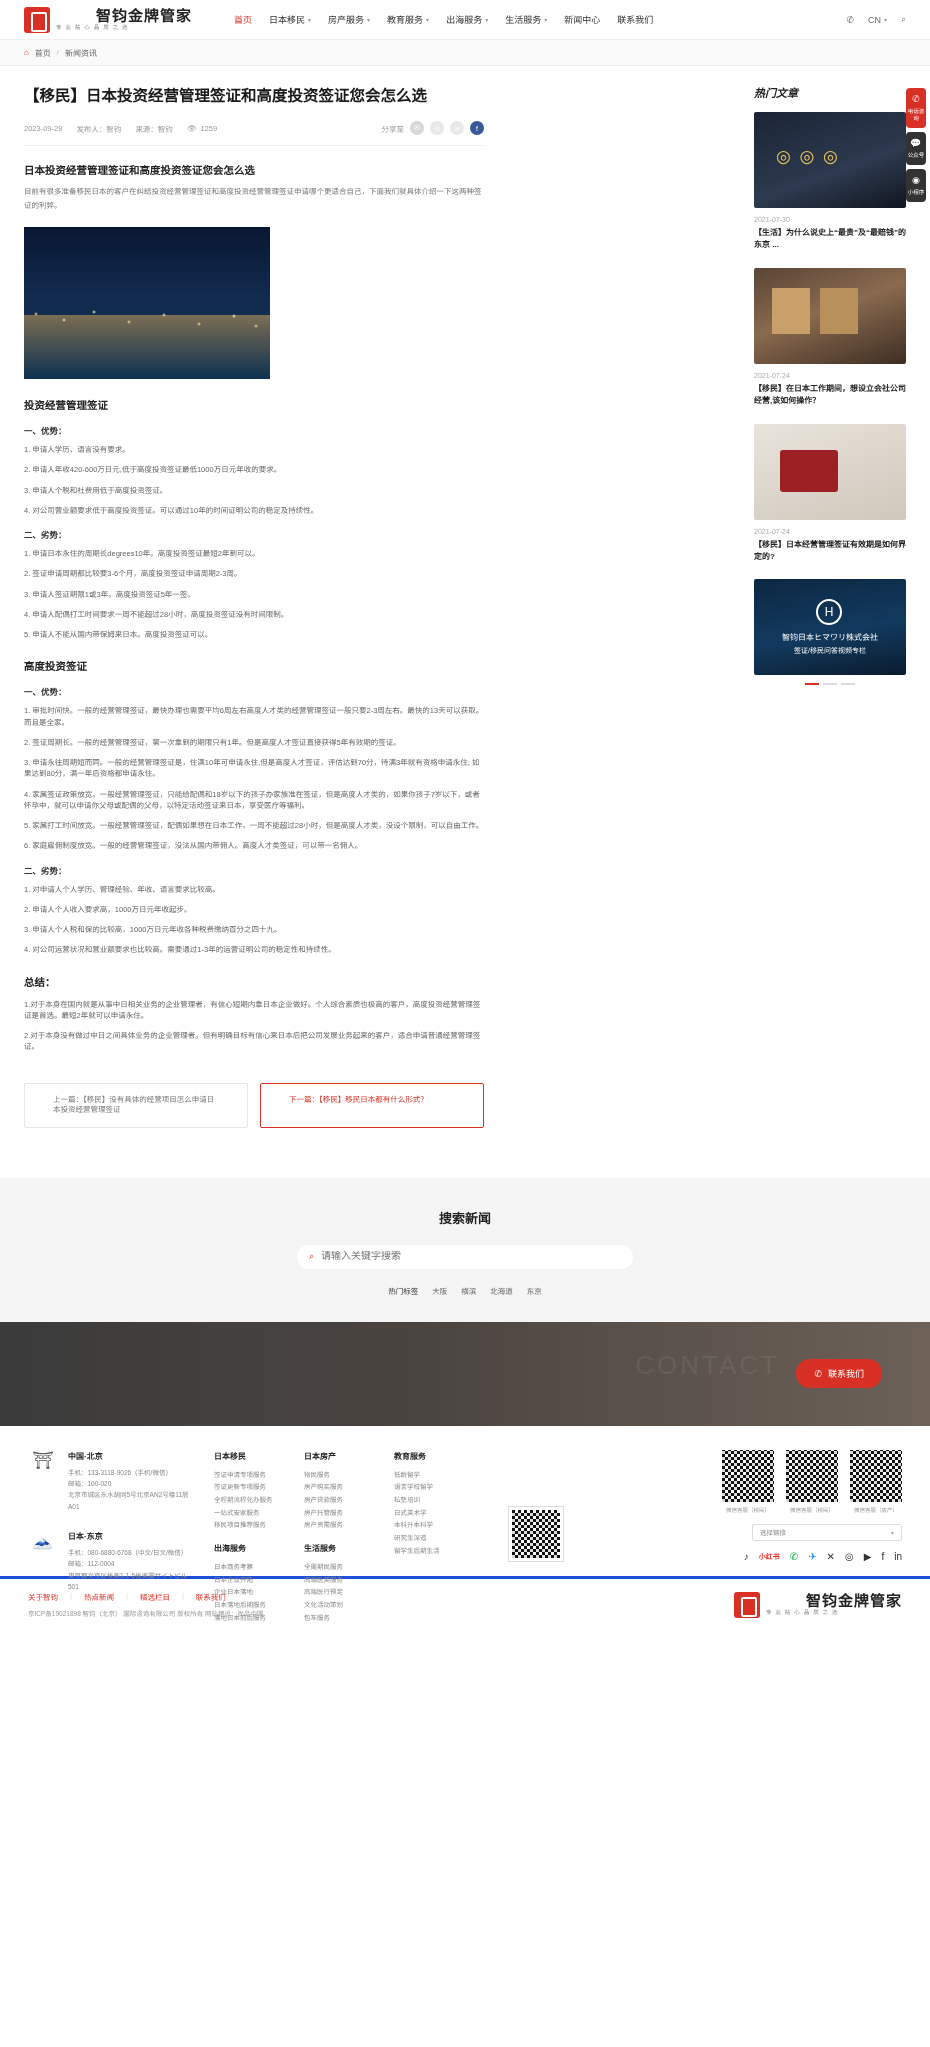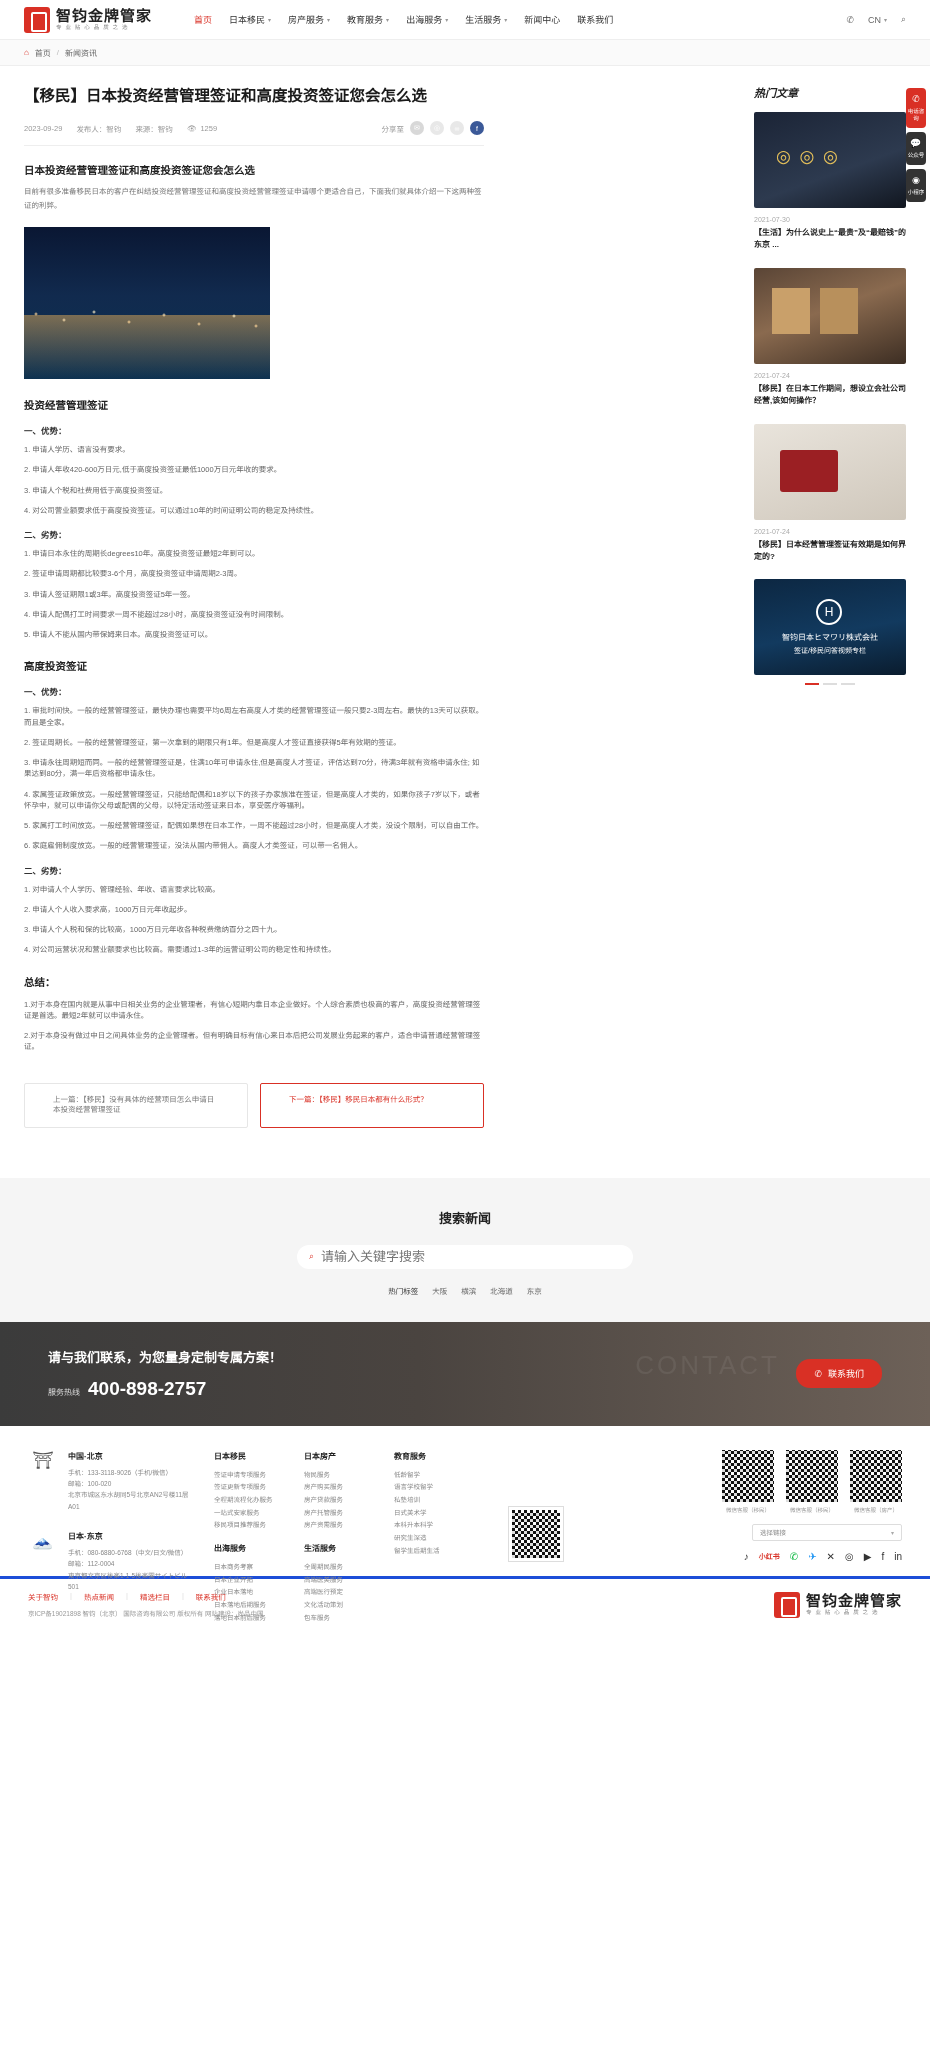--- a/index.html
+++ b/index.html
@@ -23,21 +23,21 @@
   .logo { display: flex; align-items: center; gap: 6px; }
   .logo-mark {
     width: 26px; height: 26px; background: #d93025; border-radius: 3px;
     position: relative; flex: none;
   }
   .logo-mark::after{
     content:""; position:absolute; left:7px; top:5px; width:12px; height:16px;
     border:2px solid #fff; border-radius:2px;
   }
   .logo-text { line-height: 1; }
-  .logo-main { font-size: 15px; font-weight: bold; color: #222; letter-spacing: 1px; }
+  .logo-main { font-size: 15px; font-weight: bold; color: #222; letter-spacing: 1px; margin-left: 40px; }
   .logo-sub { font-size: 5.5px; color: #888; letter-spacing: 1.2px; margin-top: 2px; }
 
   .nav { display: flex; align-items: center; gap: 17px; margin-left: 42px; }
   .nav-item {
     font-size: 9px; color: #333; white-space: nowrap;
     display: flex; align-items: center; gap: 3px; cursor: pointer;
   }
   .nav-item.active { color: #d93025; }
   .caret { font-size: 6px; color: #999; }
 
@@ -138,21 +138,21 @@
   .dot { width: 14px; height: 2px; background: #ddd; }
   .dot.on { background: #d93025; }
 
   
   .searchblk { background: #f5f5f5; padding: 30px 0 26px; margin-top: 24px; text-align: center; }
   .searchblk h3 { font-size: 13px; font-weight: bold; color: #222; margin-bottom: 18px; }
   .sbar {
     width: 336px; height: 24px; margin: 0 auto; background: #fff; border-radius: 12px;
     display: flex; align-items: center; padding: 0 12px; gap: 7px;
   }
-  .sbar input { border: 0; outline: 0; font-size: 13px; color: #999; flex: 1; background: transparent; font-family: Liberation Serif, serif;}
+  .sbar input { border: 0; outline: 0; font-size: 10px; color: #999; flex: 1; background: transparent; font-family: Liberation Mono, monospace;}
   .tags { display:flex; gap:14px; justify-content:center; margin-top: 16px; font-size: 7.5px; color: #666; }
   .tags .lbl { color:#333; }
 
   
   .contact {
     height: 104px; background: linear-gradient(90deg,#3b3b3b 0%, #4a4440 45%, #6d6158 100%);
     display: flex; align-items: center; padding: 0 48px; color: #fff; position: relative; overflow:hidden;
   }
   .contact::after{
     content:"CONTACT"; position:absolute; right:150px; top:28px; font-size:26px; color:rgba(255,255,255,.07); letter-spacing:3px;
@@ -418,27 +418,20 @@
   <div class="tags">
     <span class="lbl">热门标签</span>
     <span>大阪</span>
     <span>横滨</span>
     <span>北海道</span>
     <span>东京</span>
   </div>
 </div>
 
 <div class="contact">
-  <div>
-    <h3>请与我们联系，为您量身定制专属方案！</h3>
-    <div class="hotline">
-      <span class="lb">服务热线</span>
-      <span class="num">400-898-2757</span>
-    </div>
-  </div>
   <div class="cbtn">
     <span>✆</span>
     <span>联系我们</span>
   </div>
 </div>
 
 <footer>
   <div class="fgrid">
     <div class="fcol-addr">
       <div class="addr">

